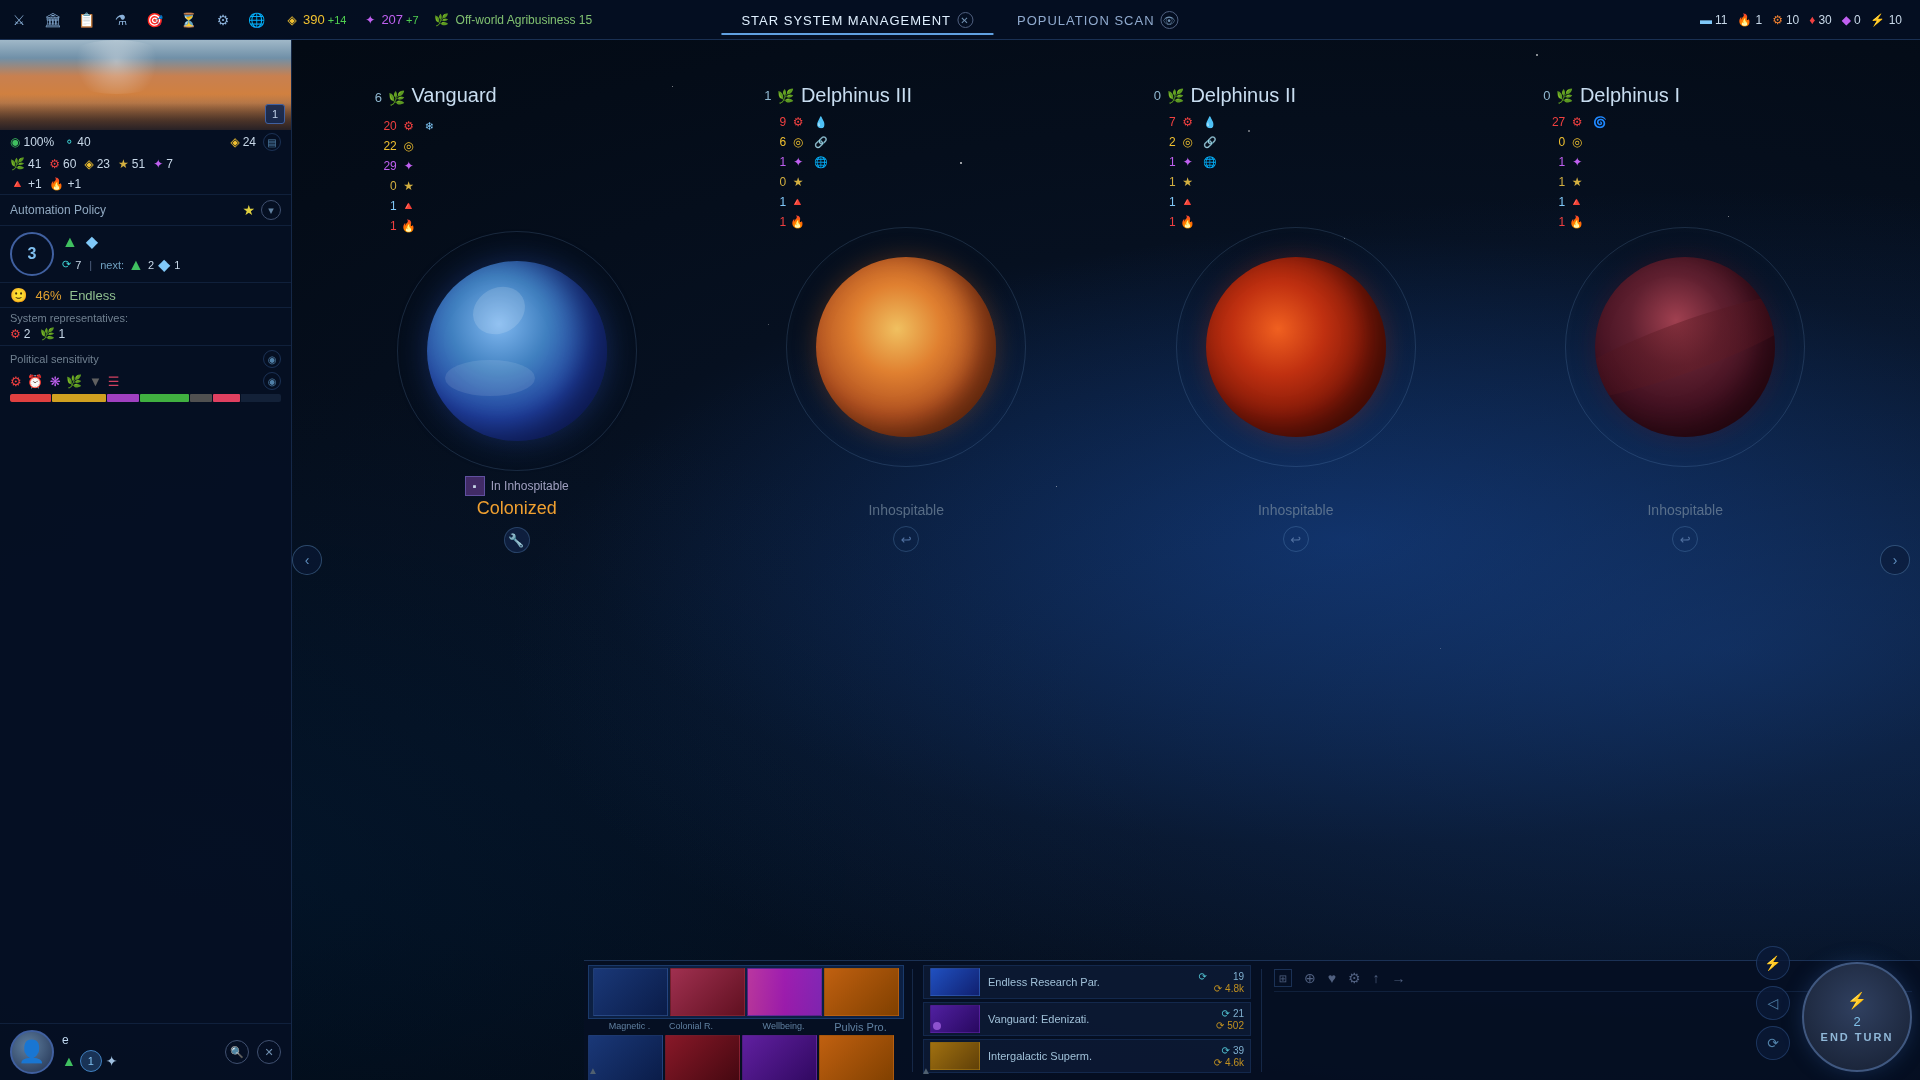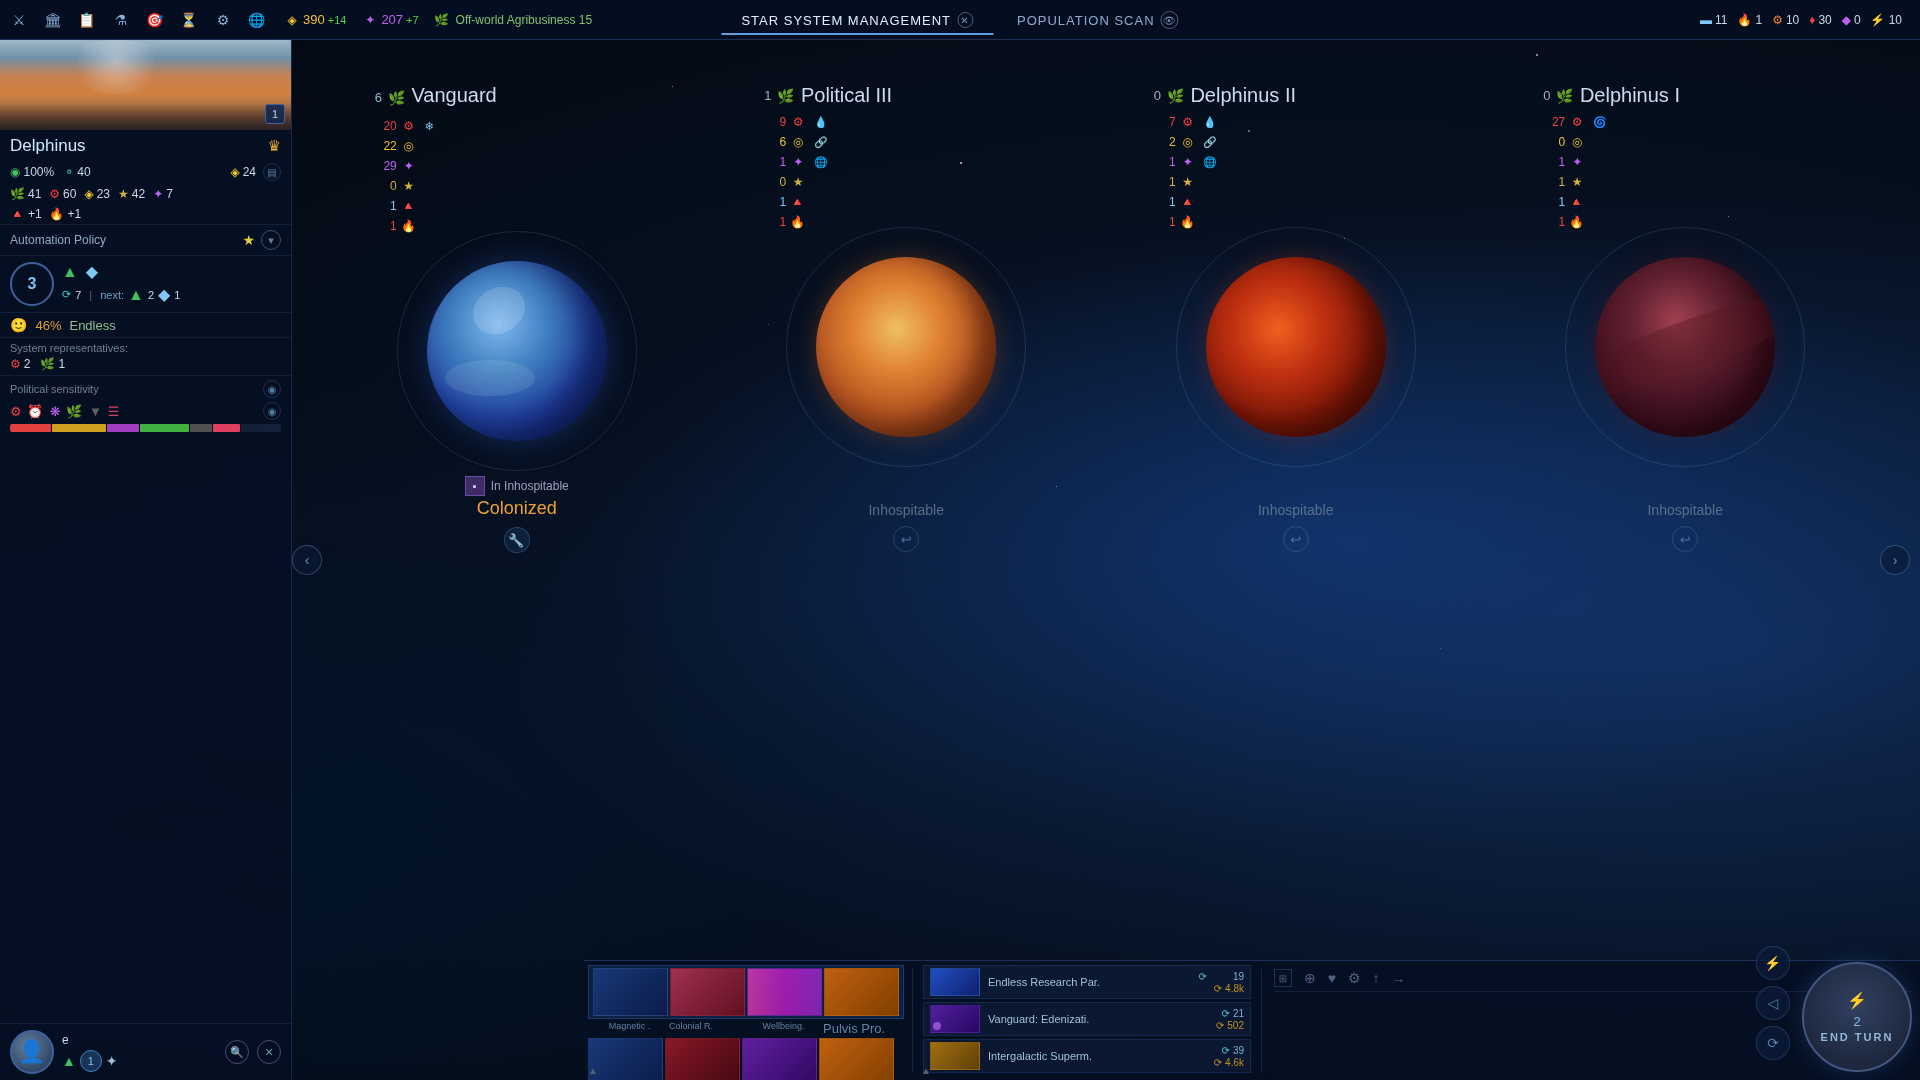--- a/index.html
+++ b/index.html
@@ -924,24 +924,20 @@
 
       <div style="position:absolute;inset:0;background:linear-gradient(to bottom, #a0b8c8 0%, #7090a8 20%, #c88050 40%, #d08040 60%, #e09050 70%, #b06830 90%);"></div>
       <div style="position:absolute;top:0;left:20%;width:40%;height:60%;background:radial-gradient(circle at 50% 40%, rgba(255,255,255,0.4) 0%, transparent 60%);border-radius:50%;"></div>
     </div>
     <div class="planet-image-overlay"></div>
     <div class="planet-number-badge">
       <span>1</span>
     </div>
   </div>
 
-  <div class="planet-name-row">
-    <span class="planet-name">Delphinus</span>
-    <span class="planet-crown">♛</span>
-  </div>
 
   <div class="planet-stats-row">
     <div class="planet-stat">
       <span class="green-color">◉</span>
       <span>100%</span>
     </div>
     <div class="planet-stat">
       <span class="cyan-color">⚬</span>
       <span>40</span>
     </div>
@@ -960,21 +956,21 @@
     <div class="planet-stat">
       <span class="red-color">⚙</span>
       <span>60</span>
     </div>
     <div class="planet-stat">
       <span class="gold-color">◈</span>
       <span>23</span>
     </div>
     <div class="planet-stat">
       <span class="yellow-color">★</span>
-      <span>42</span>
+      <span>51</span>
     </div>
     <div class="planet-stat">
       <span class="purple-color">✦</span>
       <span>7</span>
     </div>
   </div>
 
   <div class="planet-minor-row">
     <div class="planet-stat">
       <span class="blue-color">🔺</span>
@@ -1137,21 +1133,21 @@
         <div class="colonized-text">Colonized</div>
         <div class="wrench-icon">🔧</div>
       </div>
     </div>
 
     <div class="planet-column">
       <div class="planet-stats-panel">
         <div style="display:flex;align-items:center;gap:6px;margin-bottom:6px;">
           <span class="planet-title-num gold-color">1</span>
           <span class="planet-title-icon">🌿</span>
-          <span style="font-size:20px;color:#c8ddf0;">Political III</span>
+          <span style="font-size:20px;color:#c8ddf0;">Delphinus III</span>
         </div>
         <div class="planet-stat-row">
           <span class="pstat-num red-color">9</span>
           <span class="pstat-icon red-color">⚙</span>
           <span class="pstat-extra light-blue">💧</span>
         </div>
         <div class="planet-stat-row">
           <span class="pstat-num gold-color">6</span>
           <span class="pstat-icon gold-color">◎</span>
           <span class="pstat-extra" style="color:#909090;">🔗</span>
@@ -1294,21 +1290,21 @@
             <div style="width:75px;height:48px;background:linear-gradient(135deg,#6020a0,#300860);border:1px solid rgba(120,60,160,0.4);">
               <div style="width:100%;height:100%;background:linear-gradient(to right, #e040a0, #c020c0, #a030d0);opacity:0.7;"></div>
             </div>
             <div style="width:75px;height:48px;background:linear-gradient(135deg,#c06010,#804000);border:1px solid rgba(180,100,20,0.4);"></div>
           </div>
         </div>
         <div style="display:flex;gap:2px;padding:0 4px;">
           <span style="width:75px;font-size:9px;color:#6080a0;text-align:center;overflow:hidden;white-space:nowrap;text-overflow:ellipsis;">Magnetic .</span>
           <span style="width:75px;font-size:9px;color:#6080a0;overflow:hidden;white-space:nowrap;text-overflow:ellipsis;">Colonial R.</span>
           <span style="width:75px;font-size:9px;color:#6080a0;text-align:center;overflow:hidden;white-space:nowrap;text-overflow:ellipsis;">Wellbeing.</span>
-          <span style="width:75px;font-size:13px;color:#6080a0;text-align:left;overflow:hidden;white-space:nowrap;text-overflow:ellipsis;">Pulvis Pro.</span>
+          <span style="width:75px;font-size:11px;color:#6080a0;text-align:center;overflow:hidden;white-space:nowrap;text-overflow:ellipsis;">Pulvis Pro.</span>
         </div>
         <div style="display:flex;gap:2px;">
           <div style="width:75px;height:48px;background:linear-gradient(135deg,#1a3878,#0a1c48);border:1px solid rgba(60,100,160,0.3);"></div>
           <div style="width:75px;height:48px;background:linear-gradient(135deg,#881828,#440810);border:1px solid rgba(160,60,80,0.3);"></div>
           <div style="width:75px;height:48px;background:linear-gradient(135deg,#6020a0,#300860);border:1px solid rgba(120,60,160,0.3);"></div>
           <div style="width:75px;height:48px;background:linear-gradient(135deg,#c06010,#804000);border:1px solid rgba(180,100,20,0.3);"></div>
         </div>
 
       </div>
     </div>

